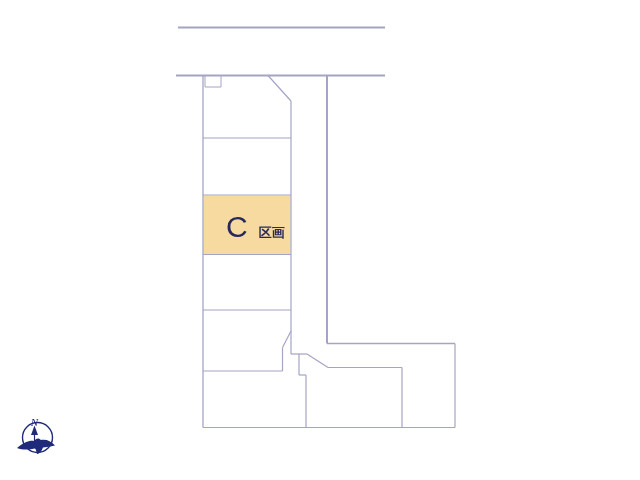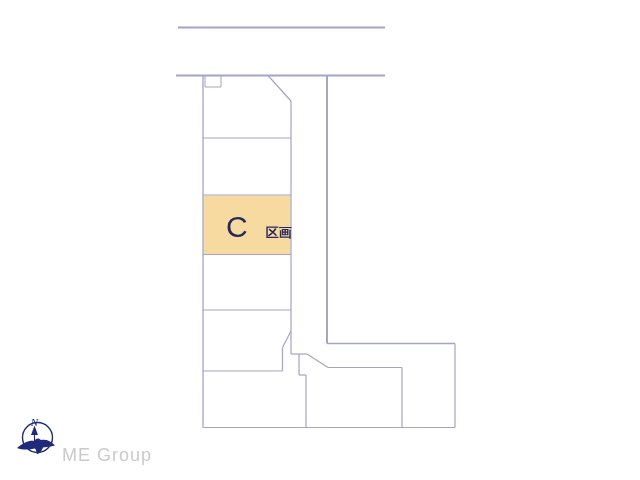--- a/index.html
+++ b/index.html
@@ -6,21 +6,21 @@
   .canvas{
     position:relative;width:640px;height:480px;background:#fff;overflow:hidden;
     font-family:"Liberation Sans",sans-serif;
   }
   #map-svg{position:absolute;left:0;top:0;width:640px;height:480px;}
   .parcel-label{
     position:absolute;left:226px;top:212px;
     display:flex;align-items:baseline;pointer-events:none;
   }
   .parcel-label .main{font-size:30px;line-height:1;letter-spacing:0;}
-  .parcel-label .sub{font-size:13px;line-height:1;margin-left:18px;font-weight:700;}
+  .parcel-label .sub{font-size:13px;line-height:1;margin-left:11px;font-weight:700;}
   .logo{position:absolute;left:0;top:414px;width:220px;height:60px;}
   .compass{position:absolute;left:14px;top:0px;width:50px;height:50px;}
   .logo-text{
     position:absolute;left:62px;top:31px;
     font-size:18px;letter-spacing:1px;font-weight:400;
   }
 </style>
 </head>
 <body>
 
@@ -65,16 +65,15 @@
     <svg class="compass" viewBox="0 0 50 50" xmlns="http://www.w3.org/2000/svg">
       <circle cx="23.5" cy="23.5" r="15" fill="none" stroke-width="1.4" stroke="#1f2a7a"></circle>
       <text x="20.5" y="11.5" text-anchor="middle" font-size="11" font-style="italic" font-family="Liberation Serif, serif" fill="#1f2a7a">N</text>
       <polygon points="20.5,11.5 17,21 24,21" fill="#1f2a7a"></polygon>
       <line x1="20.5" y1="20" x2="20.5" y2="33.5" stroke-width="1.2" stroke="#1f2a7a"></line>
       <path d="M3,34 C10,28 16,26 20,27 C22,24 25,23.5 27,26
                C32,25 37,27 41,31.5 C37,32.5 33,33 29,33.5
                C28,36 26,40 23,40 C22,37 22,35 21,34.5
                C15,36 8,36 3,34 Z" fill="#1f2a7a"></path>
     </svg>
-    <span class="logo-text" style="color: rgb(202, 202, 202);">ME Group</span>
   </div>
 
 </div>
 
 </body></html>

